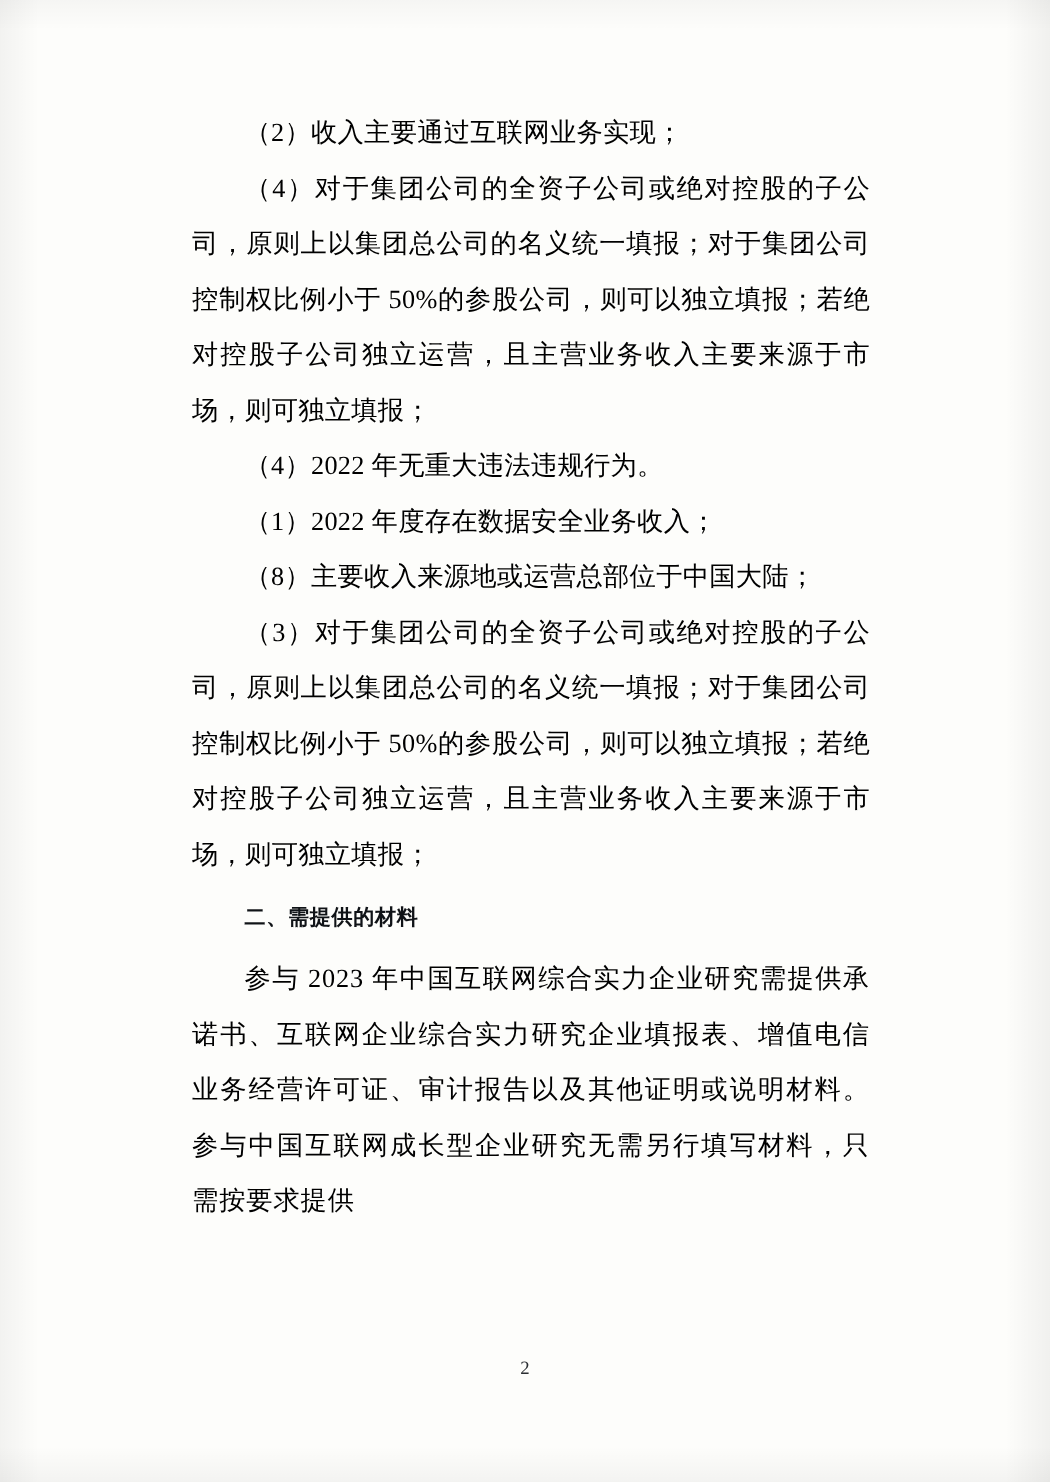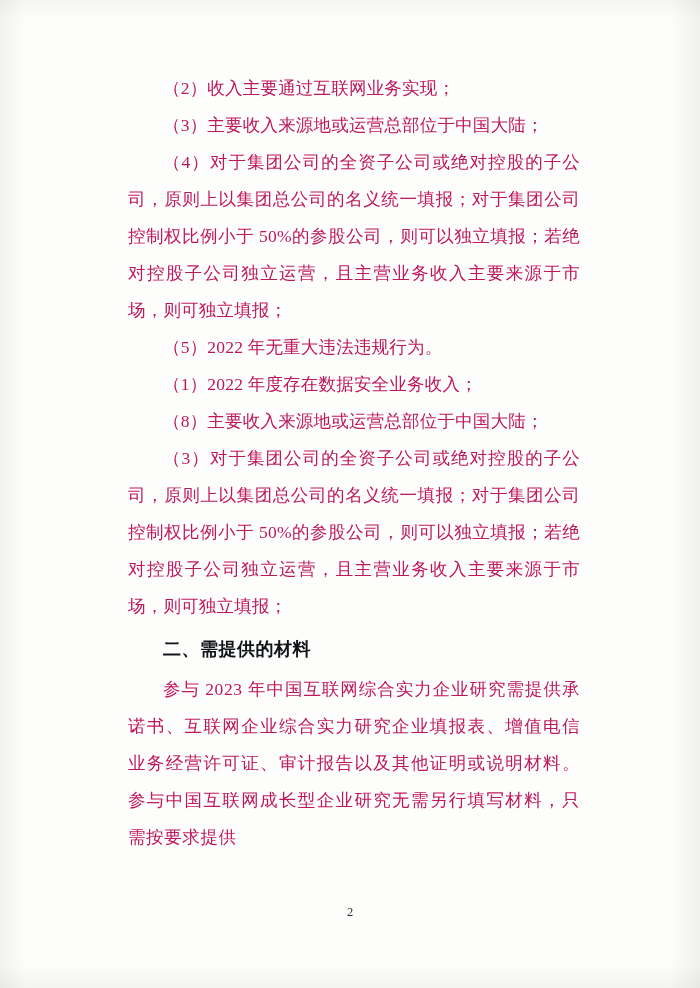--- a/index.html
+++ b/index.html
@@ -34,32 +34,32 @@
   }
   .content {
     position: absolute;
     left: 128px;
     top: 70px;
     width: 452px;
   }
   .para {
     font-size: 17.5px;
     line-height: 37px;
-    color: #be185d;
+    color: #000000;
     text-align: justify;
     text-justify: inter-ideograph;
     margin: 0 0 0 0;
     letter-spacing: 0.2px;
   }
   .indent {
     text-indent: 35px;
   }
   .heading {
     font-family: "DejaVu Sans", "Liberation Sans", sans-serif;
-    font-size: 18px;
+    font-size: 14px;
     font-weight: bold;
     color: #101317;
     line-height: 40px;
     text-indent: 35px;
     letter-spacing: 0.5px;
     margin: 4px 0 2px 0;
   }
   .blk {
     margin-bottom: 0;
   }
@@ -78,25 +78,24 @@
   }
 </style>
 </head>
 <body>
 
 <div class="page">
   <div class="content">
 
     <p class="para indent blk">（2）收入主要通过互联网业务实现；</p>
 
-    <p class="para indent blk">（3）主要收入来源地或运营总部位于中国大陆；</p>
 
     <p class="para indent blk">（4）对于集团公司的全资子公司或绝对控股的子公司，原则上以集团总公司的名义统一填报；对于集团公司控制权比例小于 50%的参股公司，则可以独立填报；若绝对控股子公司独立运营，且主营业务收入主要来源于市场，则可独立填报；</p>
 
-    <p class="para indent blk">（5）2022 年无重大违法违规行为。</p>
+    <p class="para indent blk">（4）2022 年无重大违法违规行为。</p>
 
 
     <p class="para indent blk">（1）2022 年度存在数据安全业务收入；</p>
 
     <p class="para indent blk">（8）主要收入来源地或运营总部位于中国大陆；</p>
 
     <p class="para indent blk">（3）对于集团公司的全资子公司或绝对控股的子公司，原则上以集团总公司的名义统一填报；对于集团公司控制权比例小于 50%的参股公司，则可以独立填报；若绝对控股子公司独立运营，且主营业务收入主要来源于市场，则可独立填报；</p>
 
 
     <h2 class="heading">二、需提供的材料</h2>

